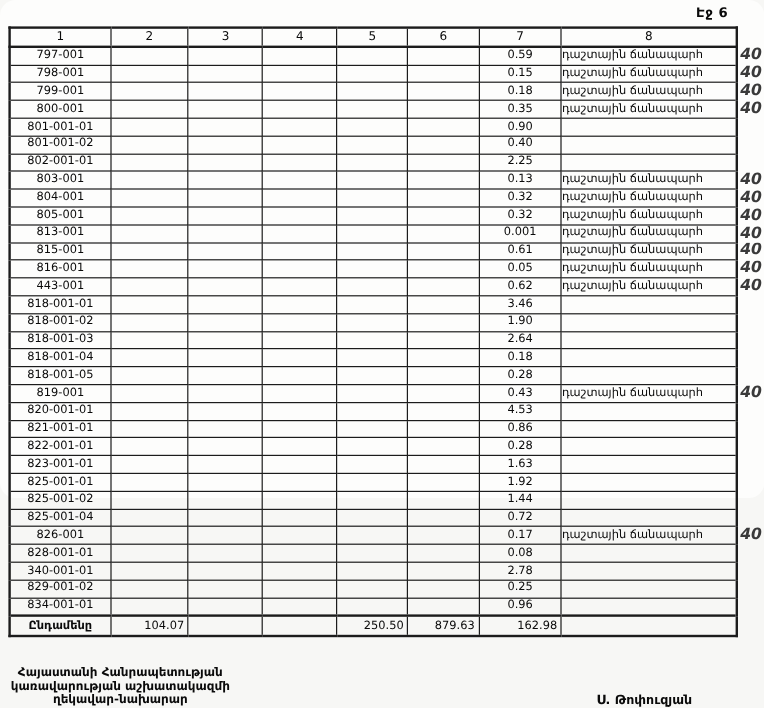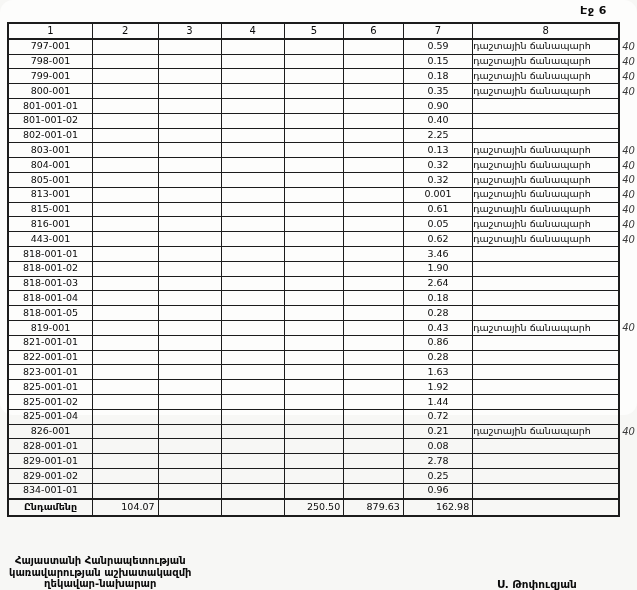--- a/index.html
+++ b/index.html
@@ -39,25 +39,26 @@
     overflow:hidden;
     font-weight:normal;
   }
   .doc-table thead th { text-align:center; font-size:10px; border-bottom-width:2px; }
   .doc-table td.col1 { text-align:center; }
   .doc-table td.col7 { text-align:center; }
   .doc-table td.col8 { text-align:left; padding-left:0; }
   .doc-table td.note-col, .doc-table th.note-col {
     border:none;
     background:transparent;
-    font-size:10px;
+    font-size:13px;
     color:#3a3a3a;
     font-style:italic;
     text-align:left;
     padding:0 0 0 2px;
+    font-weight:bold;
   }
   
   .doc-table tr > *:first-child { border-left-width:2px; }
   .doc-table tr > *:nth-child(8) { border-right-width:2px; }
   .doc-table thead th { border-top-width:2px; }
   .doc-table tfoot td { border-top-width:2px; border-bottom-width:2px; height:15px;margin-left:12px; }
   .doc-table tfoot td.col1 { font-weight:bold; }
   .doc-table tfoot td.num { text-align:right; }
 
   .footer-left {
@@ -322,20 +323,31 @@
           <td class="col2"></td>
           <td class="col3"></td>
           <td class="col4"></td>
           <td class="col5"></td>
           <td class="col6"></td>
           <td class="col7">0.43</td>
           <td class="col8">դաշտային ճանապարհ</td>
           <td class="note-col">40</td>
         </tr>
         <tr>
+          <td class="col1">820-001-01</td>
+          <td class="col2"></td>
+          <td class="col3"></td>
+          <td class="col4"></td>
+          <td class="col5"></td>
+          <td class="col6"></td>
+          <td class="col7">4.53</td>
+          <td class="col8"></td>
+          <td class="note-col"></td>
+        </tr>
+        <tr>
           <td class="col1">821-001-01</td>
           <td class="col2"></td>
           <td class="col3"></td>
           <td class="col4"></td>
           <td class="col5"></td>
           <td class="col6"></td>
           <td class="col7">0.86</td>
           <td class="col8"></td>
           <td class="note-col"></td>
         </tr>
@@ -394,37 +406,37 @@
           <td class="col8"></td>
           <td class="note-col"></td>
         </tr>
         <tr>
           <td class="col1">826-001</td>
           <td class="col2"></td>
           <td class="col3"></td>
           <td class="col4"></td>
           <td class="col5"></td>
           <td class="col6"></td>
-          <td class="col7">0.21</td>
+          <td class="col7">0.17</td>
           <td class="col8">դաշտային ճանապարհ</td>
           <td class="note-col">40</td>
         </tr>
         <tr>
           <td class="col1">828-001-01</td>
           <td class="col2"></td>
           <td class="col3"></td>
           <td class="col4"></td>
           <td class="col5"></td>
           <td class="col6"></td>
           <td class="col7">0.08</td>
           <td class="col8"></td>
           <td class="note-col"></td>
         </tr>
         <tr>
-          <td class="col1">829-001-01</td>
+          <td class="col1">340-001-01</td>
           <td class="col2"></td>
           <td class="col3"></td>
           <td class="col4"></td>
           <td class="col5"></td>
           <td class="col6"></td>
           <td class="col7">2.78</td>
           <td class="col8"></td>
           <td class="note-col"></td>
         </tr>
         <tr>

